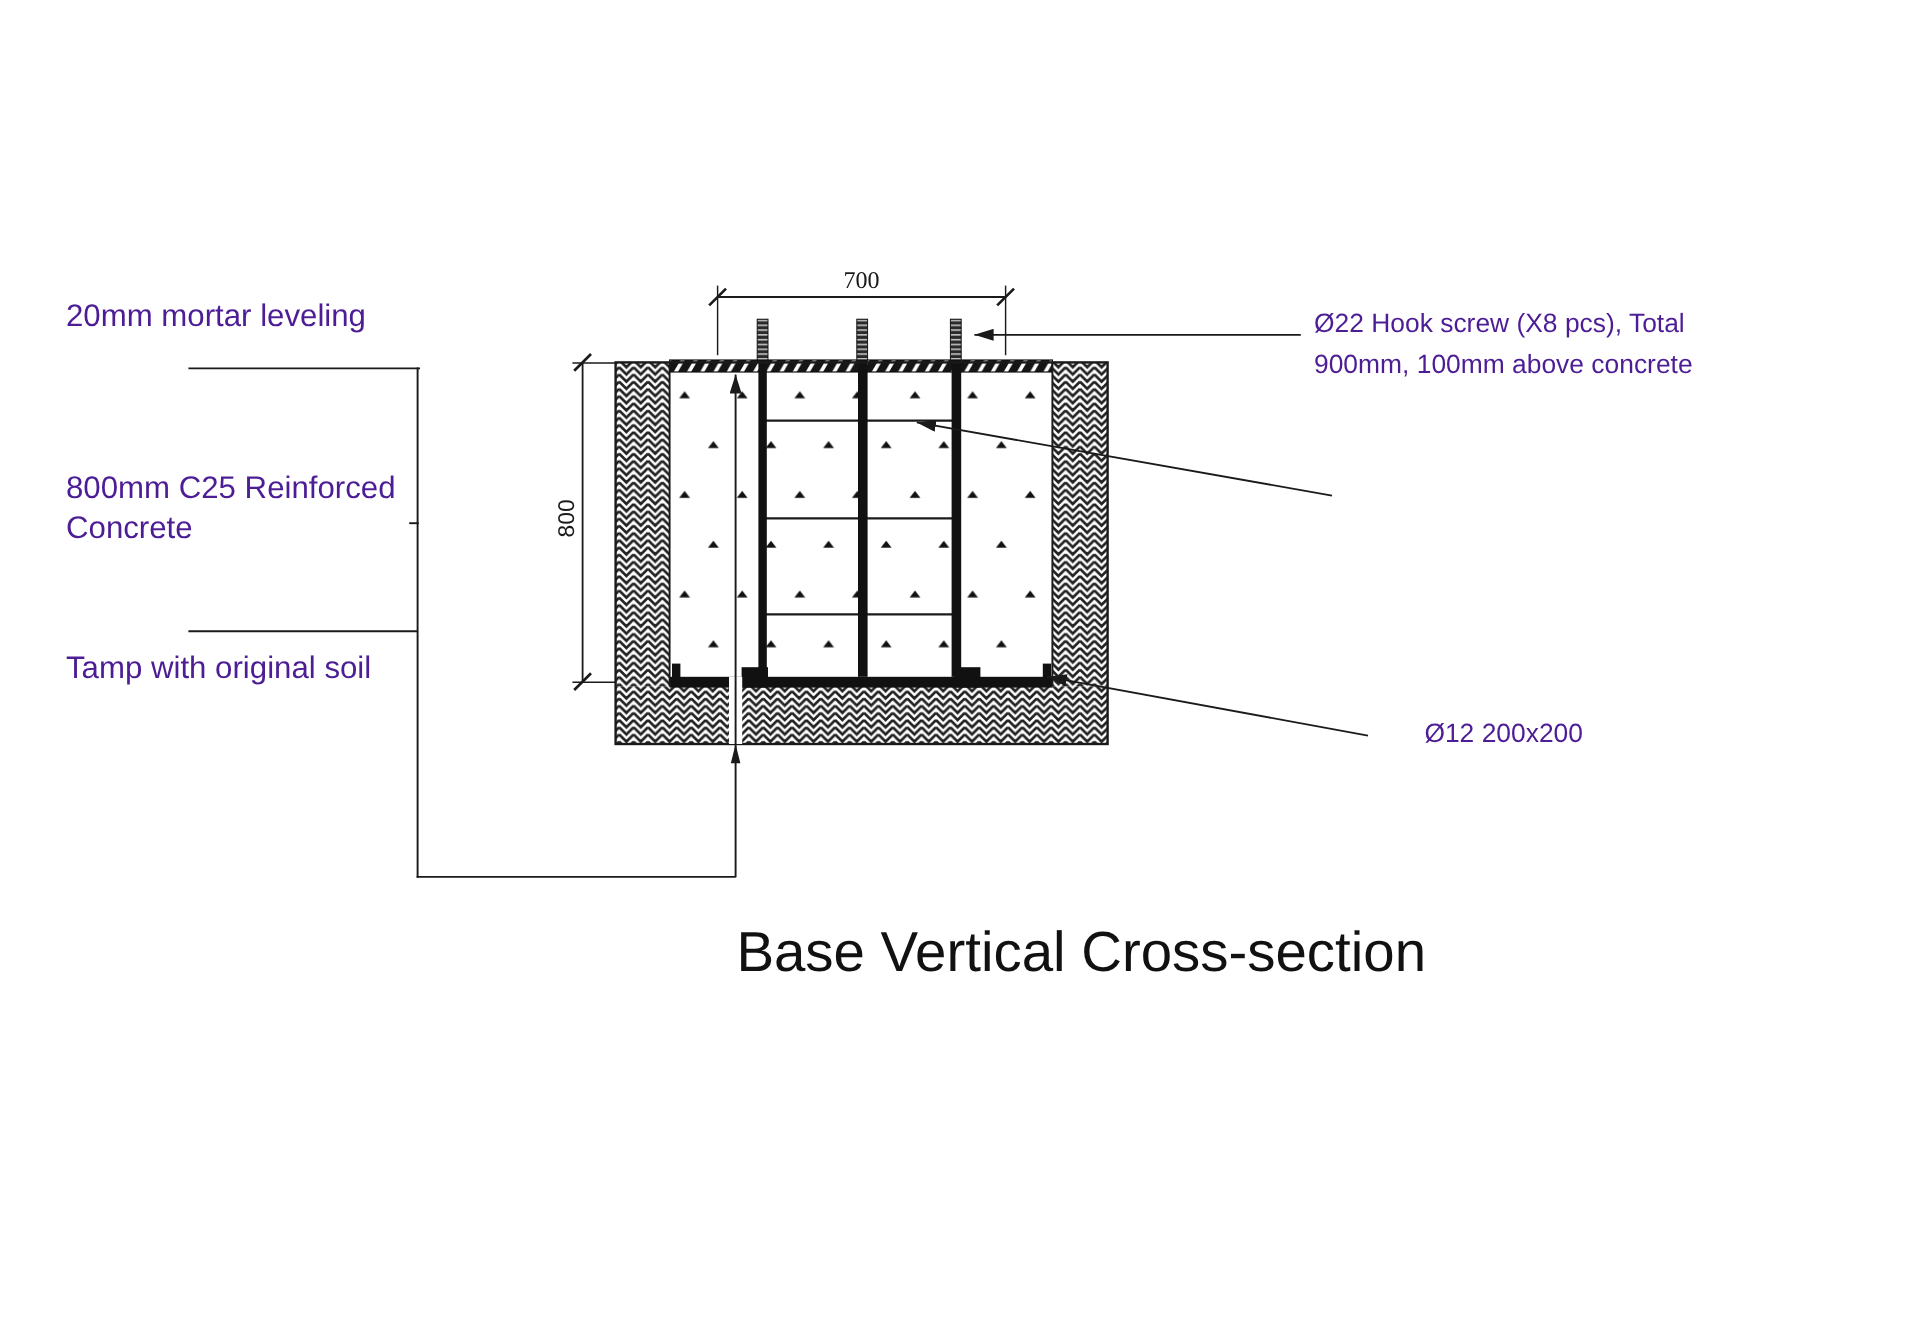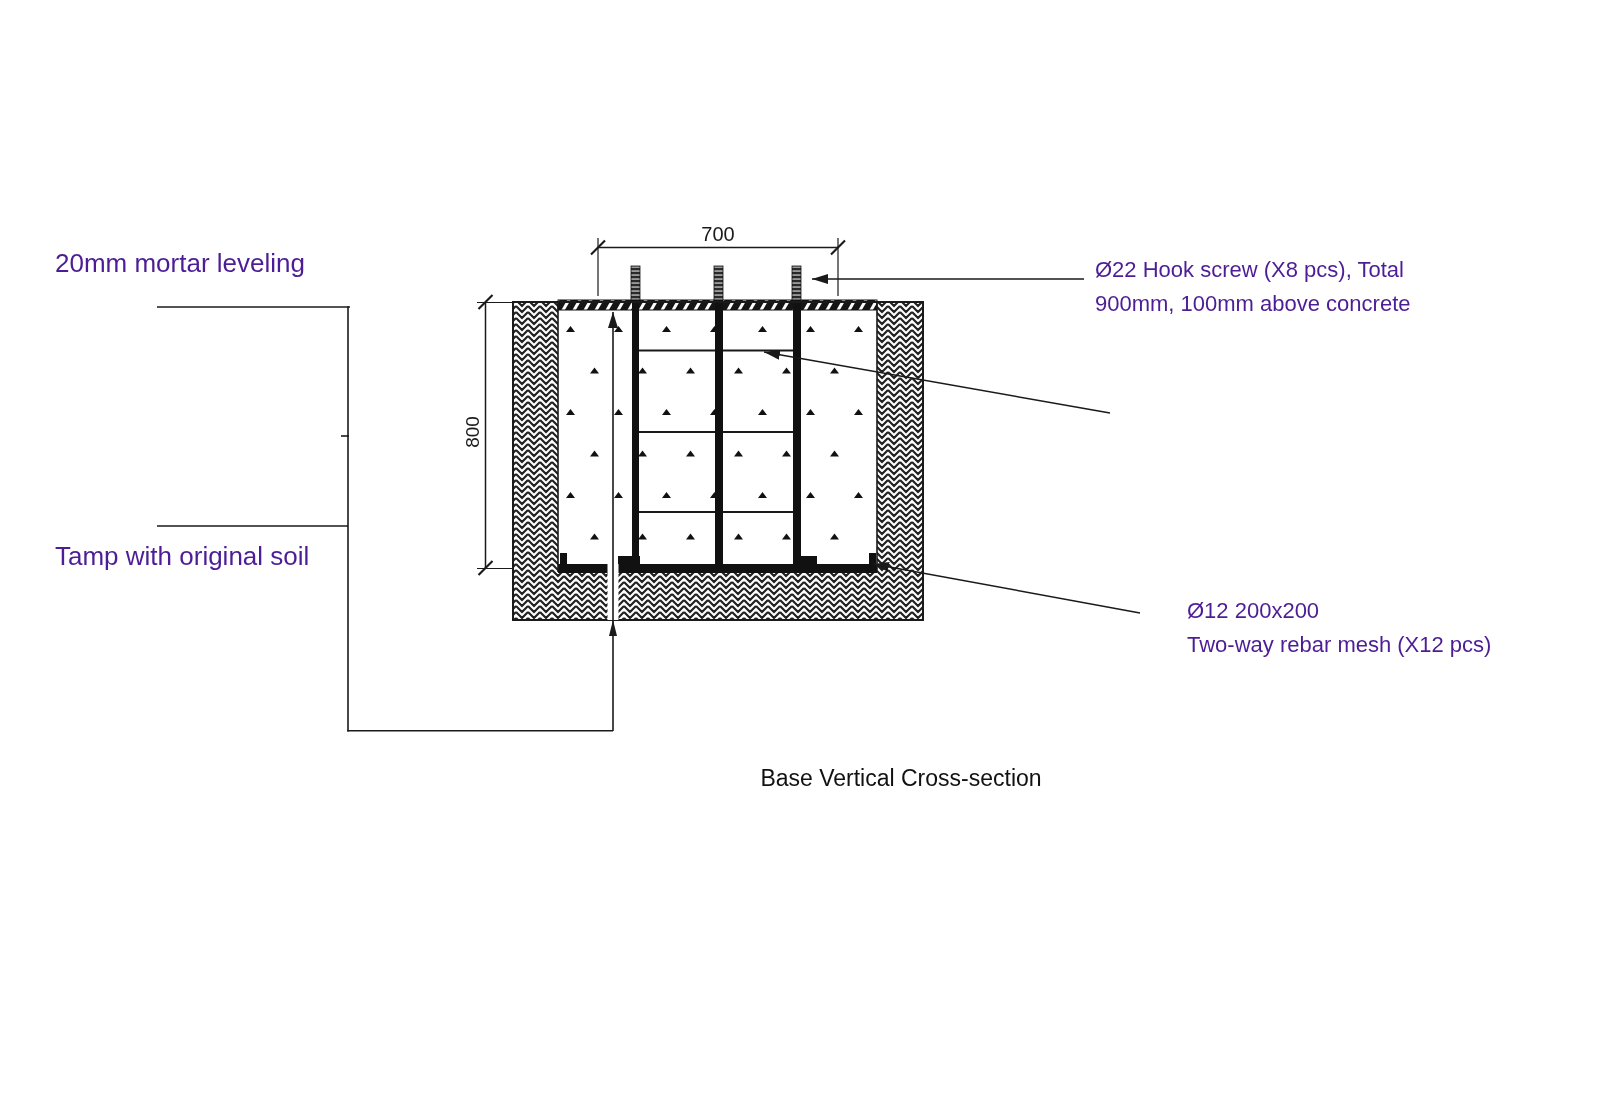--- a/index.html
+++ b/index.html
@@ -41,21 +41,21 @@
     transform: rotate(-90deg);
     transform-origin: center center;
     font-size: 19px;
   }
   .title {
     position: absolute;
     left: 601px;
     top: 765px;
     width: 600px;
     text-align: center;
-    font-size: 23px;
+    font-size: 47px;
     color: #111111;
   }
 </style>
 </head>
 <body>
 
 <div class="canvas">
 
   <svg class="draw" width="1600" height="1100" viewBox="0 0 1600 1100">
     <defs>
@@ -152,33 +152,36 @@
 
     <g stroke="#1a1a1a" stroke-width="1.5" fill="none">
       <line x1="1084" y1="279" x2="812" y2="279" marker-end="url(#arrow)"></line>
       <line x1="1110" y1="413" x2="764" y2="352" marker-end="url(#arrow)"></line>
       <line x1="1140" y1="613" x2="873" y2="564" marker-end="url(#arrow)"></line>
     </g>
   </svg>
 
   <div class="label small" style="left:55px; top:247px;">20mm mortar leveling</div>
 
+  <div class="label small" style="left:55px; top:390px;">
+    <div>800mm C25 Reinforced</div>
+    <div>Concrete</div>
+  </div>
 
   <div class="label small" style="left:55px; top:540px;">Tamp with original soil</div>
 
   <div class="label right" style="left:1095px; top:253px;">
     <div>Ø22 Hook screw (X8 pcs), Total</div>
     <div>900mm, 100mm above concrete</div>
   </div>
 
 
   <div class="label right" style="left:1147px; top:594px;margin-left:40px;">
     <div>Ø12 200x200</div>
-    <div>Two-way rebar mesh (X12 pcs)</div>
   </div>
 
-  <div class="dim-text" style="left:688px; top:223px; width:60px;">700</div>
+  <div class="dim-text" style="left:688px; top:223px; width:60px;font-family:Liberation Serif, serif;">700</div>
 
   <div class="dim-text vert" style="left:446px; top:421px; width:54px;">800</div>
 
   <div class="title">Base Vertical Cross-section</div>
 
 </div>
 
 </body></html>

